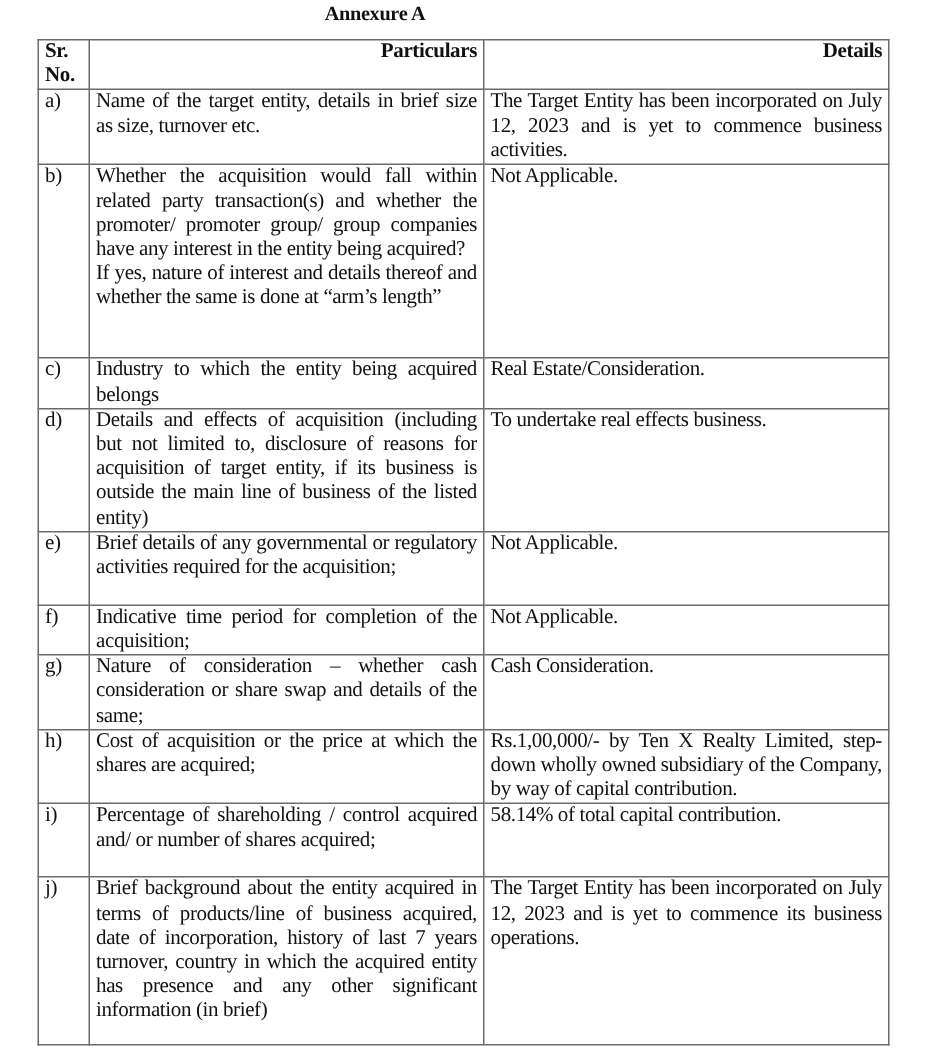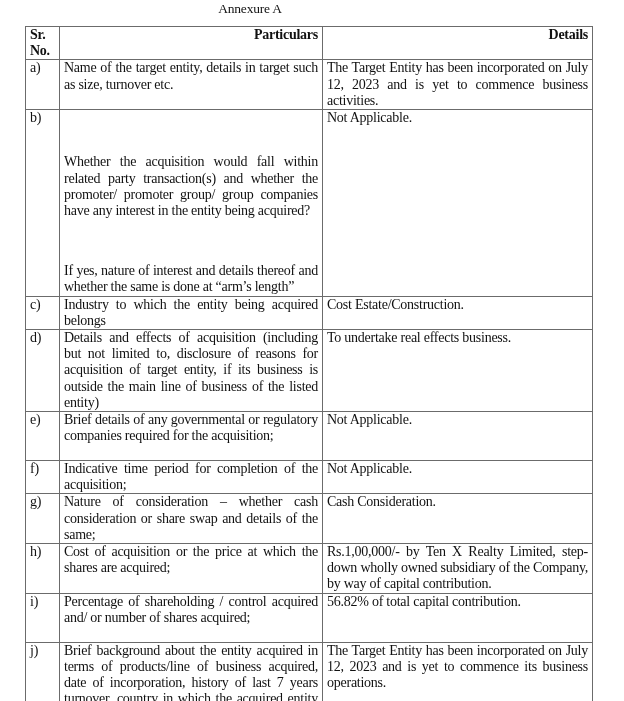--- a/index.html
+++ b/index.html
@@ -3,21 +3,21 @@
 <meta charset="utf-8">
 <style>
   html, body { margin: 0; padding: 0; background: #ffffff; }
   body {
     width: 624px; height: 701px; position: relative; overflow: hidden;
     font-family: "Liberation Serif", "DejaVu Serif", serif;
     color: #111111;
   }
   .title {
     position: absolute; top: 0; left: 0; width: 500px; text-align: center;
-    font-weight: normal; font-size: 13.5px; line-height: 16px; padding-top: 1px;
+    font-weight: bold; font-size: 13.5px; line-height: 16px; padding-top: 1px;
     letter-spacing: -0.2px;
   }
   table.annex {
     position: absolute; top: 26px; left: 25px;
     width: 567px;
     border-collapse: collapse;
     table-layout: fixed;
     font-size: 14px;
     line-height: 16.2px;
     letter-spacing: -0.25px;
@@ -29,21 +29,21 @@
     padding: 0 4px 0 4px;
   }
   table.annex th { font-weight: bold; text-align: right; }
   table.annex th.sr { text-align: left; }
   col.c1 { width: 34px; }
   col.c2 { width: 263px; }
   col.c3 { width: 270px; }
   td.sr { text-align: left; }
   td.part { text-align: justify; }
   td.det { text-align: justify; }
-  .line { display: block; margin-top: 44px; }
+  .line { display: block; }
 </style>
 </head>
 <body>
 
 <div class="title">Annexure A</div>
 
 <table class="annex">
   <colgroup>
     <col class="c1">
       <col class="c2">
@@ -52,65 +52,65 @@
   <thead>
     <tr>
       <th class="sr" style="height:31px;">Sr. No.</th>
       <th>Particulars</th>
       <th>Details</th>
     </tr>
   </thead>
   <tbody>
     <tr style="height:50px;">
       <td class="sr">a)</td>
-      <td class="part">Name of the target entity, details in target such as size, turnover etc.</td>
+      <td class="part">Name of the target entity, details in brief size as size, turnover etc.</td>
       <td class="det">The Target Entity has been incorporated on July 12, 2023 and is yet to commence business activities.</td>
     </tr>
     <tr style="height:129px;">
       <td class="sr">b)</td>
       <td class="part">
         <span class="line">Whether the acquisition would fall within related party transaction(s) and whether the promoter/ promoter group/ group companies have any interest in the entity being acquired?</span>
         <span class="line">If yes, nature of interest and details thereof and whether the same is done at “arm’s length”</span>
       </td>
       <td class="det">Not Applicable.</td>
     </tr>
     <tr style="height:32px;">
       <td class="sr">c)</td>
       <td class="part">Industry to which the entity being acquired belongs</td>
-      <td class="det">Cost Estate/Construction.</td>
+      <td class="det">Real Estate/Consideration.</td>
     </tr>
     <tr style="height:82px;">
       <td class="sr">d)</td>
       <td class="part">Details and effects of acquisition (including but not limited to, disclosure of reasons for acquisition of target entity, if its business is outside the main line of business of the listed entity)</td>
       <td class="det">To undertake real effects business.</td>
     </tr>
     <tr style="height:49px;">
       <td class="sr">e)</td>
-      <td class="part">Brief details of any governmental or regulatory companies required for the acquisition;</td>
+      <td class="part">Brief details of any governmental or regulatory activities required for the acquisition;</td>
       <td class="det">Not Applicable.</td>
     </tr>
     <tr style="height:32px;">
       <td class="sr">f)</td>
       <td class="part">Indicative time period for completion of the acquisition;</td>
       <td class="det">Not Applicable.</td>
     </tr>
     <tr style="height:49px;">
       <td class="sr">g)</td>
       <td class="part">Nature of consideration – whether cash consideration or share swap and details of the same;</td>
       <td class="det">Cash Consideration.</td>
     </tr>
     <tr style="height:49px;">
       <td class="sr">h)</td>
       <td class="part">Cost of acquisition or the price at which the shares are acquired;</td>
       <td class="det">Rs.1,00,000/- by Ten X Realty Limited, step-down wholly owned subsidiary of the Company, by way of capital contribution.</td>
     </tr>
     <tr style="height:49px;">
       <td class="sr">i)</td>
       <td class="part">Percentage of shareholding / control acquired and/ or number of shares acquired;</td>
-      <td class="det">56.82% of total capital contribution.</td>
+      <td class="det">58.14% of total capital contribution.</td>
     </tr>
     <tr style="height:112px;">
       <td class="sr">j)</td>
       <td class="part">Brief background about the entity acquired in terms of products/line of business acquired, date of incorporation, history of last 7 years turnover, country in which the acquired entity has presence and any other significant information (in brief)</td>
       <td class="det">The Target Entity has been incorporated on July 12, 2023 and is yet to commence its business operations.</td>
     </tr>
   </tbody>
 </table>
 
 </body></html>

